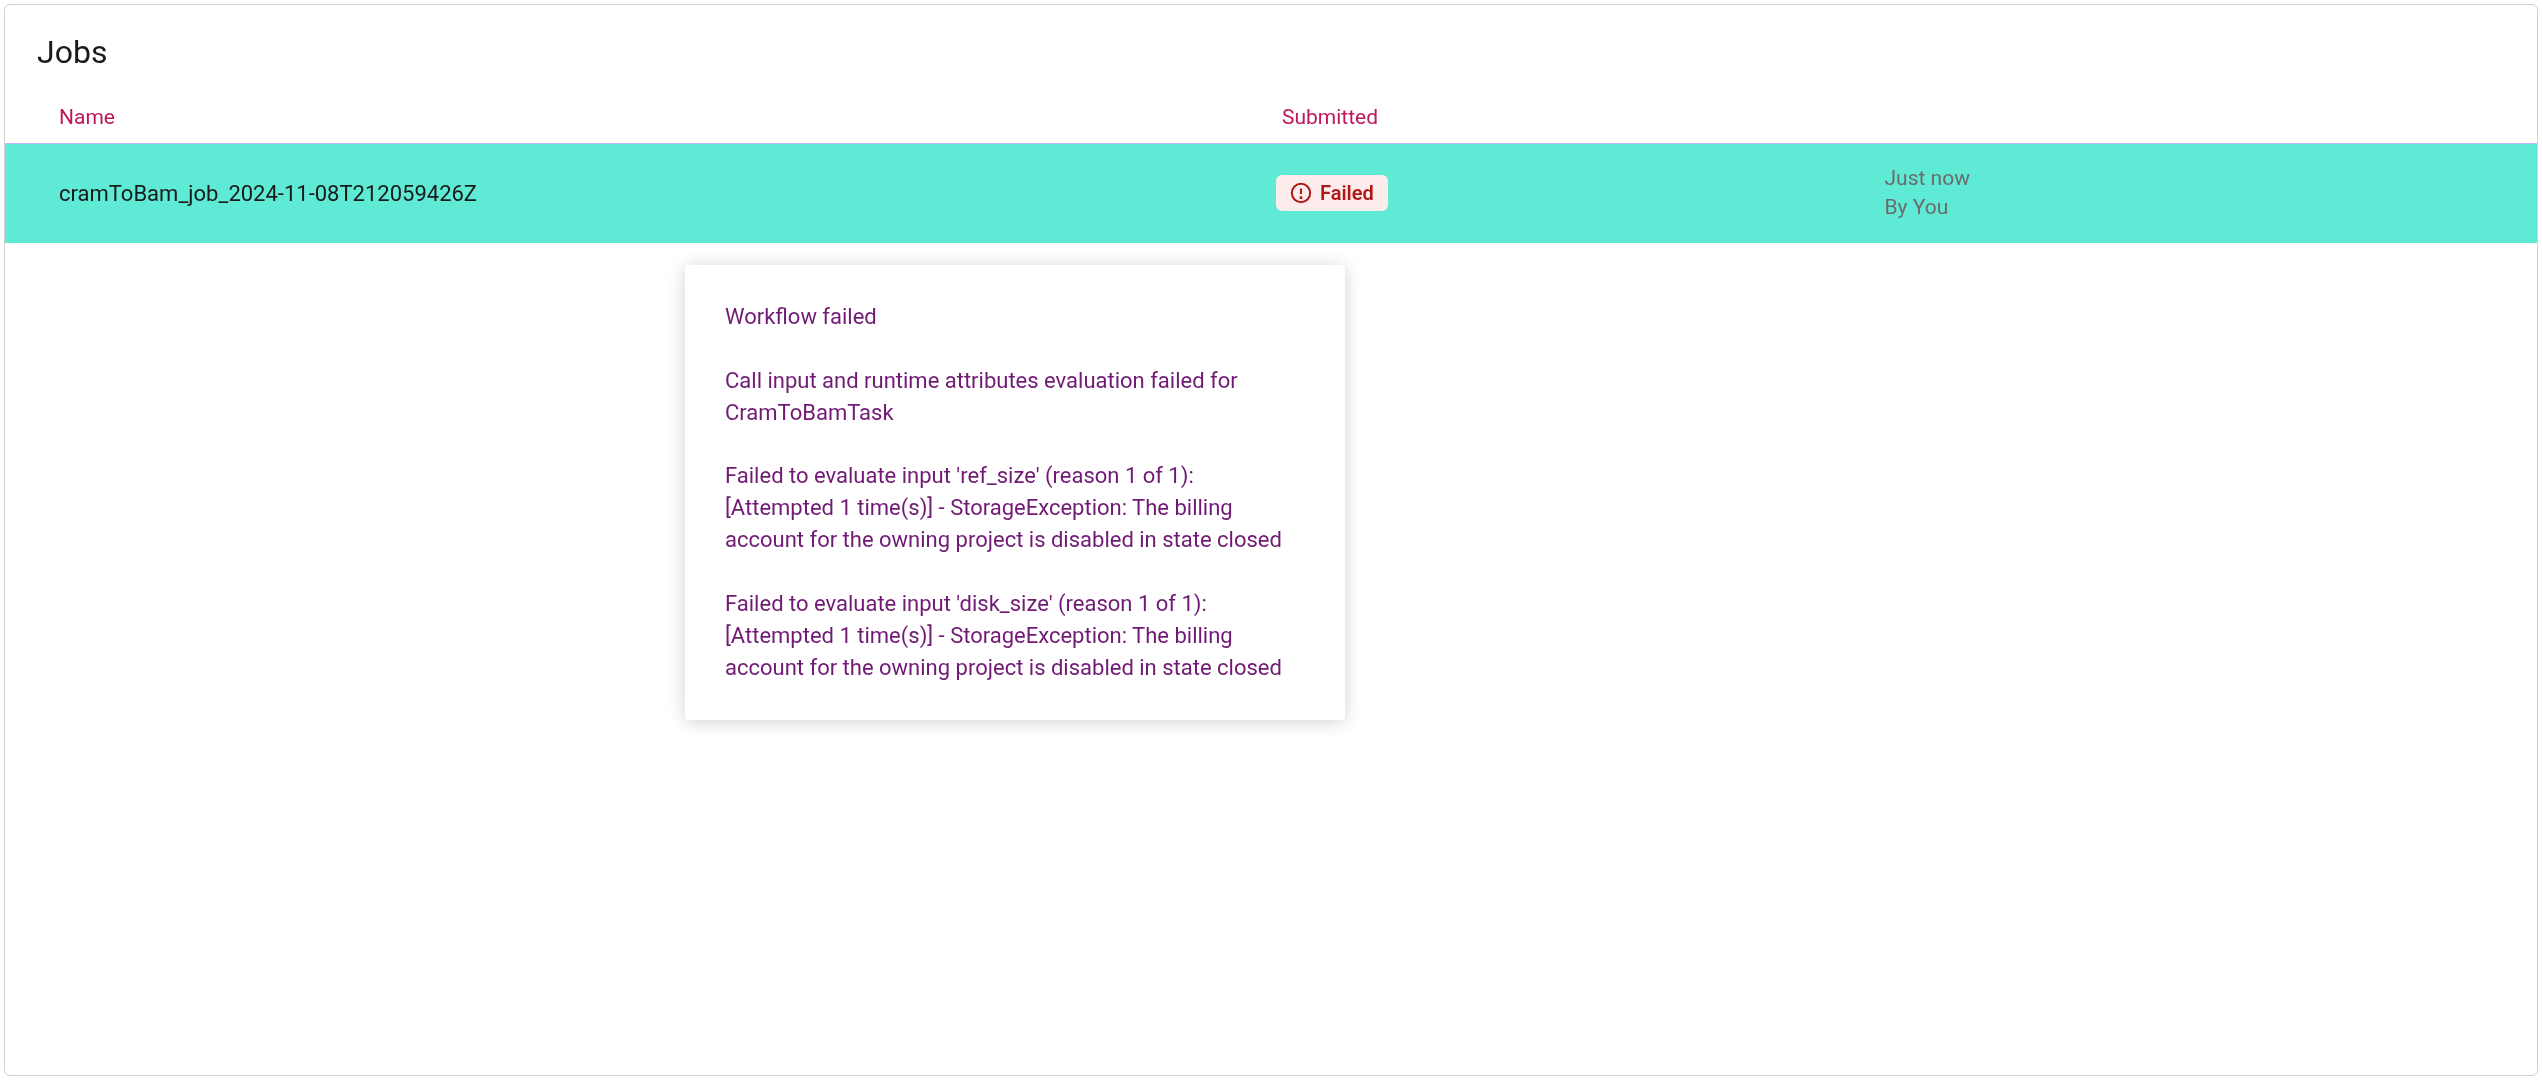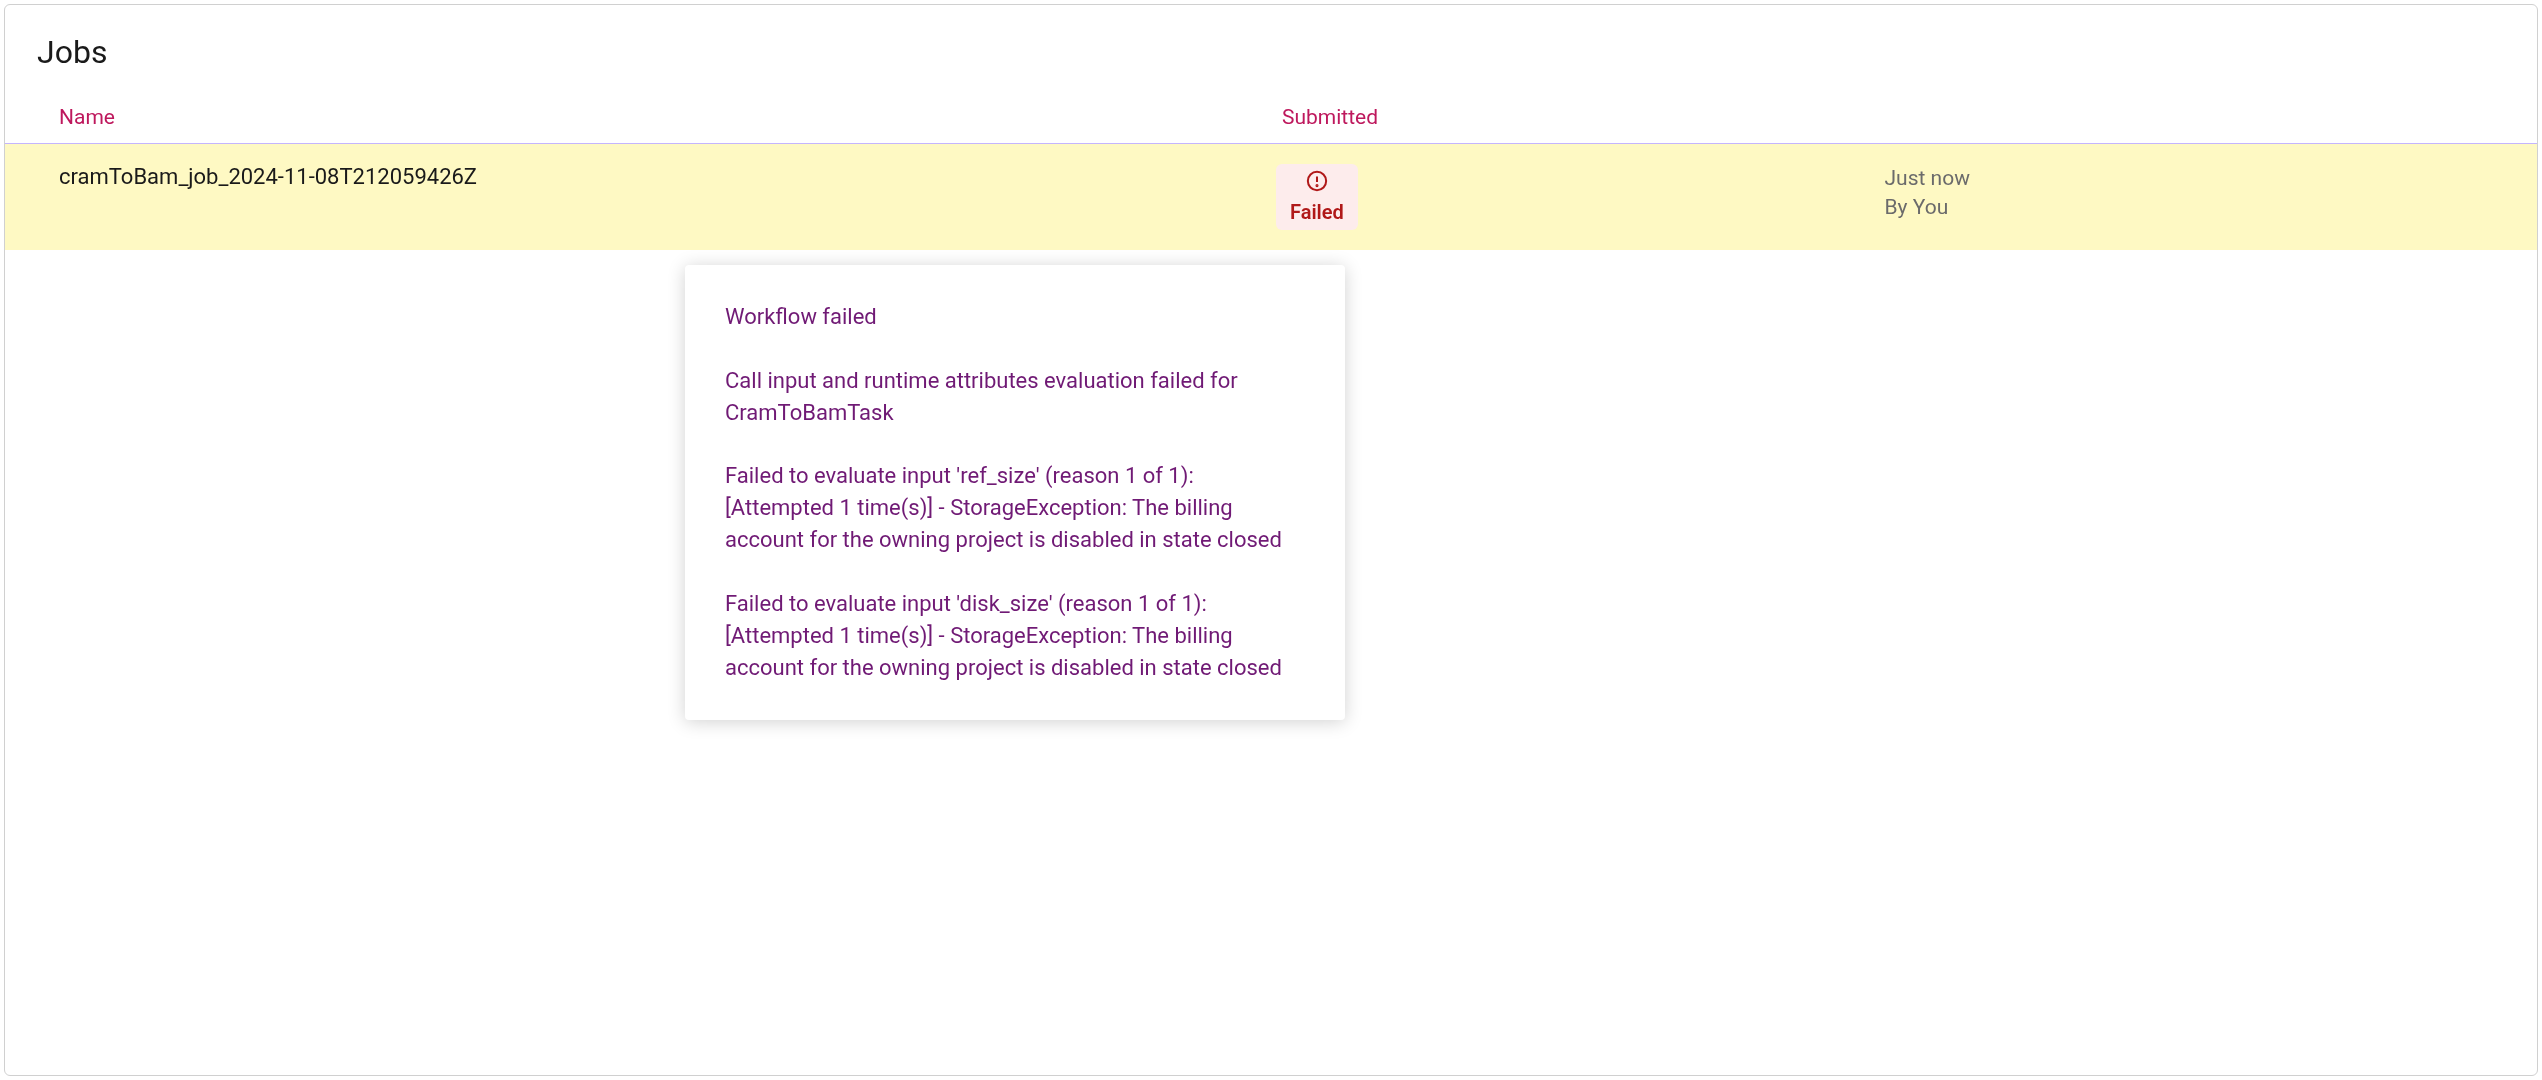--- a/index.html
+++ b/index.html
@@ -42,40 +42,39 @@
       flex: 0 0 50%;
     }
     .col-status {
       flex: 0 0 25%;
     }
     .col-submitted {
       flex: 0 0 25%;
     }
     .table-row {
       display: flex;
-      align-items: flex-start;
+      align-items: center;
       padding: 20px 44px 20px 54px;
-      background: #fef9c3;
+      background: #5eead4;
       font-size: 22px;
     }
     .job-name {
       font-size: 22px;
       color: #1a1a1a;
     }
     .status-badge {
       display: inline-flex;
       align-items: center;
       gap: 8px;
       background: #fdecec;
       color: #b01818;
       padding: 6px 14px;
       border-radius: 6px;
       font-size: 20px;
       font-weight: 600;
-      flex-direction: column;
     }
     .status-icon svg {
       width: 22px;
       height: 22px;
       display: block;
     }
     .submitted-info {
       font-size: 21px;
       color: #6b6b6b;
       line-height: 1.4;

